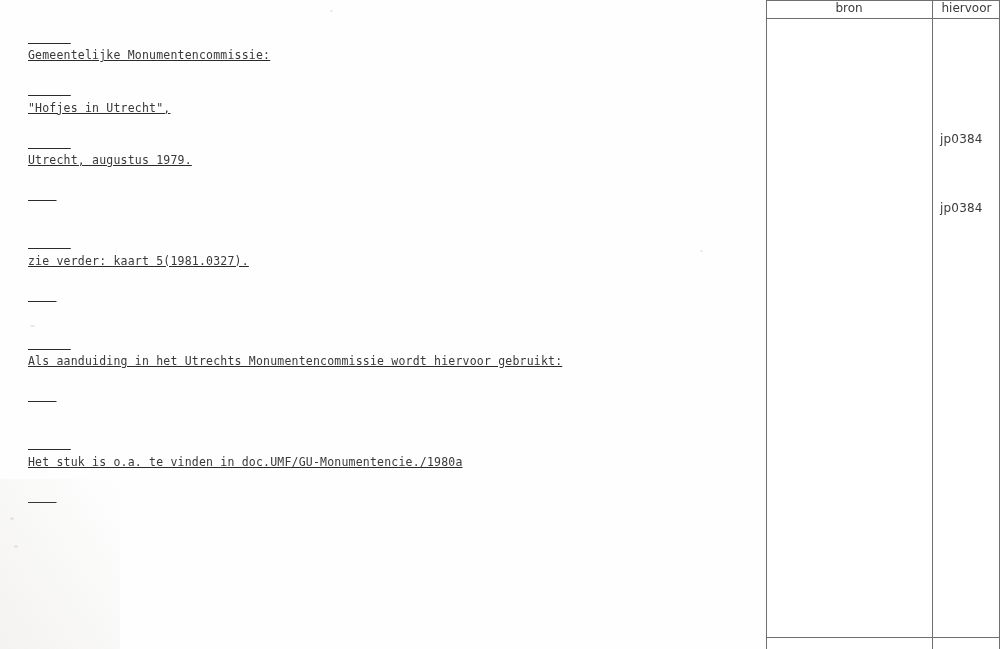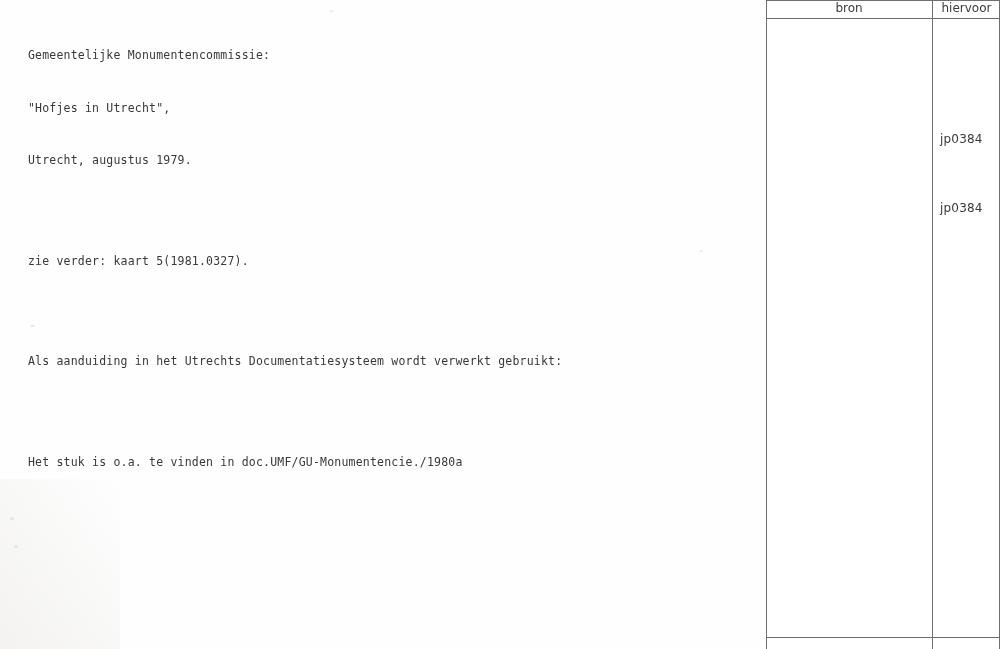--- a/index.html
+++ b/index.html
@@ -24,20 +24,21 @@
     width: 768px;
     height: 649px;
     background: #fefefe;
   }
 
   .typed-block {
     position: absolute;
     left: 28px;
     top: 12px;
     width: 700px;
+    text-decoration: underline;
   }
 
   .para {
     margin: 0 0 13px 0;
     font-size: 11.5px;
     line-height: 17.5px;
     letter-spacing: 0.2px;
     color: #39393b;
     white-space: pre-wrap;
   }
@@ -129,21 +130,21 @@
       <span class="line">Gemeentelijke Monumentencommissie:</span>
       <span class="line">"Hofjes in Utrecht",</span>
       <span class="line">Utrecht, augustus 1979.</span>
     </div>
 
     <div class="para">
       <span class="line">zie verder: kaart 5(1981.0327).</span>
     </div>
 
     <div class="para">
-      <span class="line">Als aanduiding in het Utrechts Documentatiesysteem wordt verwerkt gebruikt:</span>
+      <span class="line">Als aanduiding in het Utrechts Monumentencommissie wordt hiervoor gebruikt:</span>
     </div>
 
     <div class="para">
       <span class="line">Het stuk is o.a. te vinden in doc.UMF/GU-Monumentencie./1980a</span>
     </div>
 
   </div>
 
   <div class="speck" style="left:330px;top:10px;width:3px;height:2px;"></div>
   <div class="speck" style="left:30px;top:325px;width:5px;height:2px;"></div>

